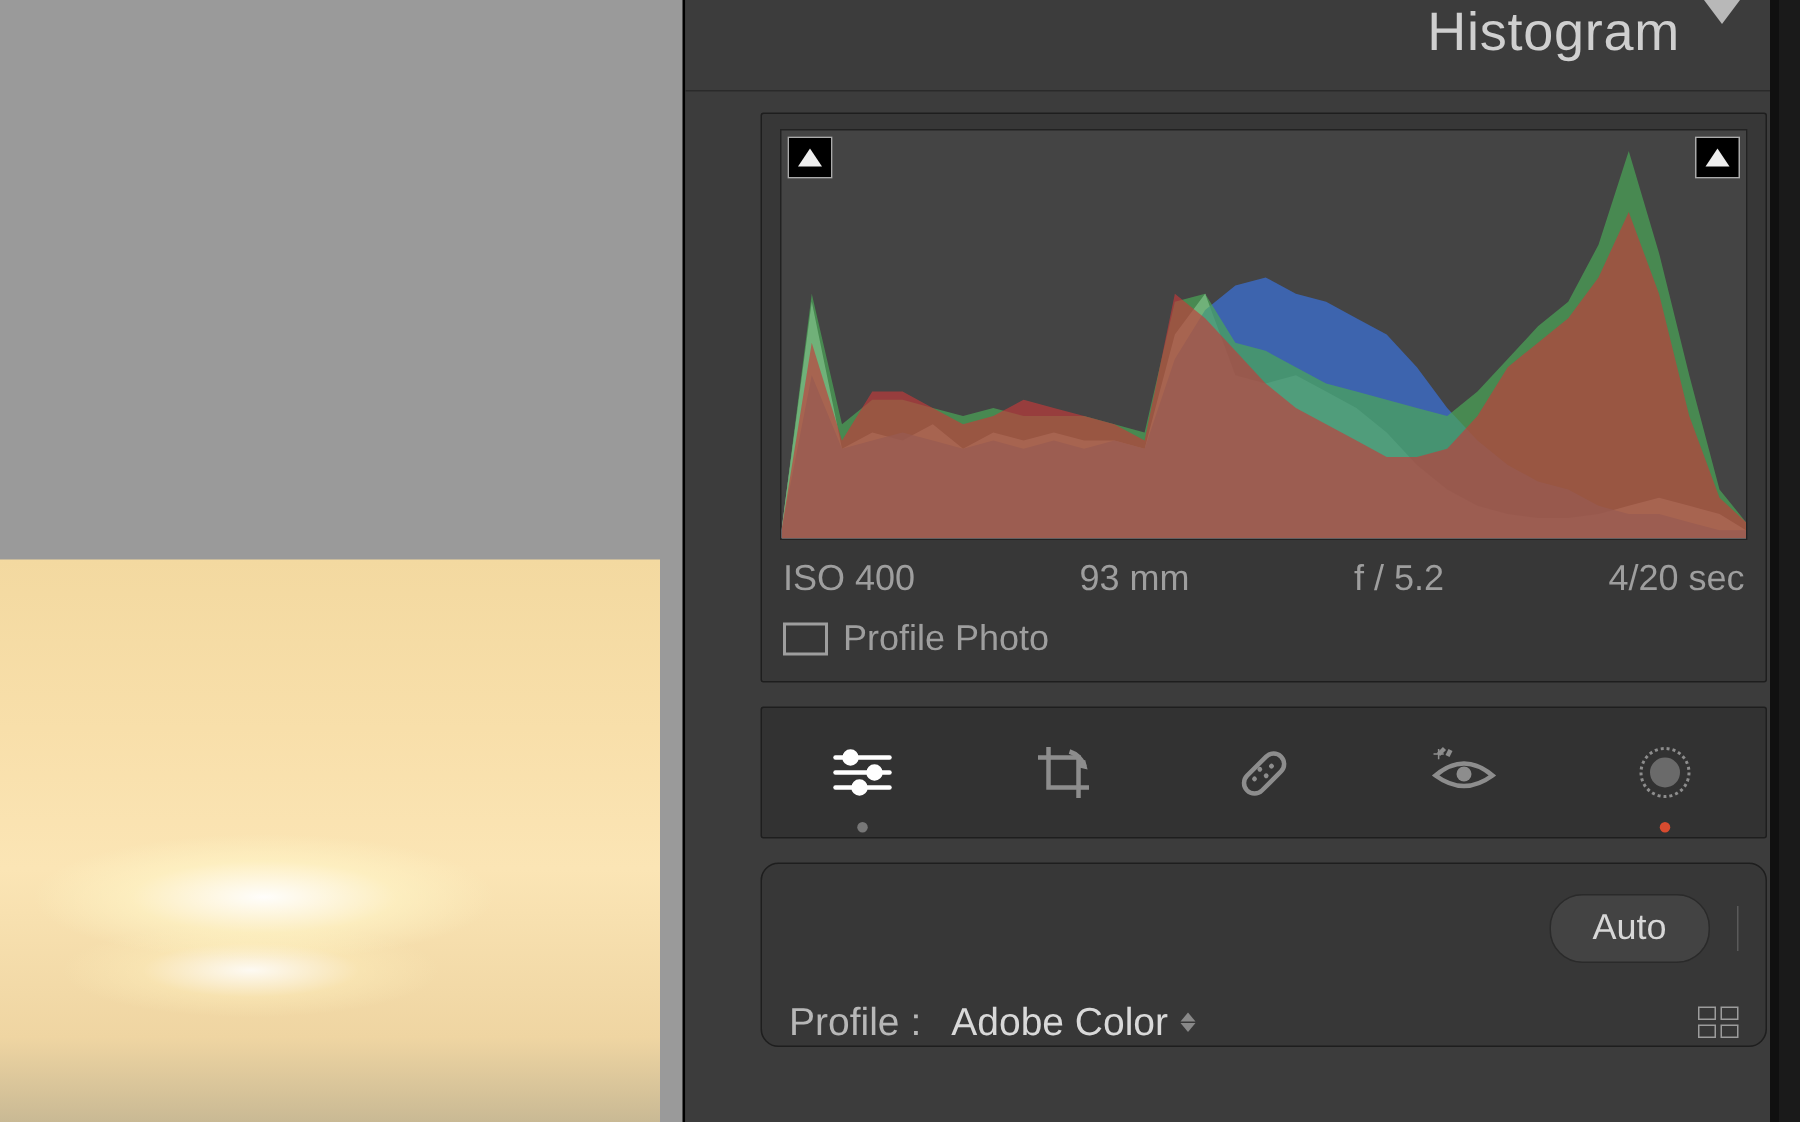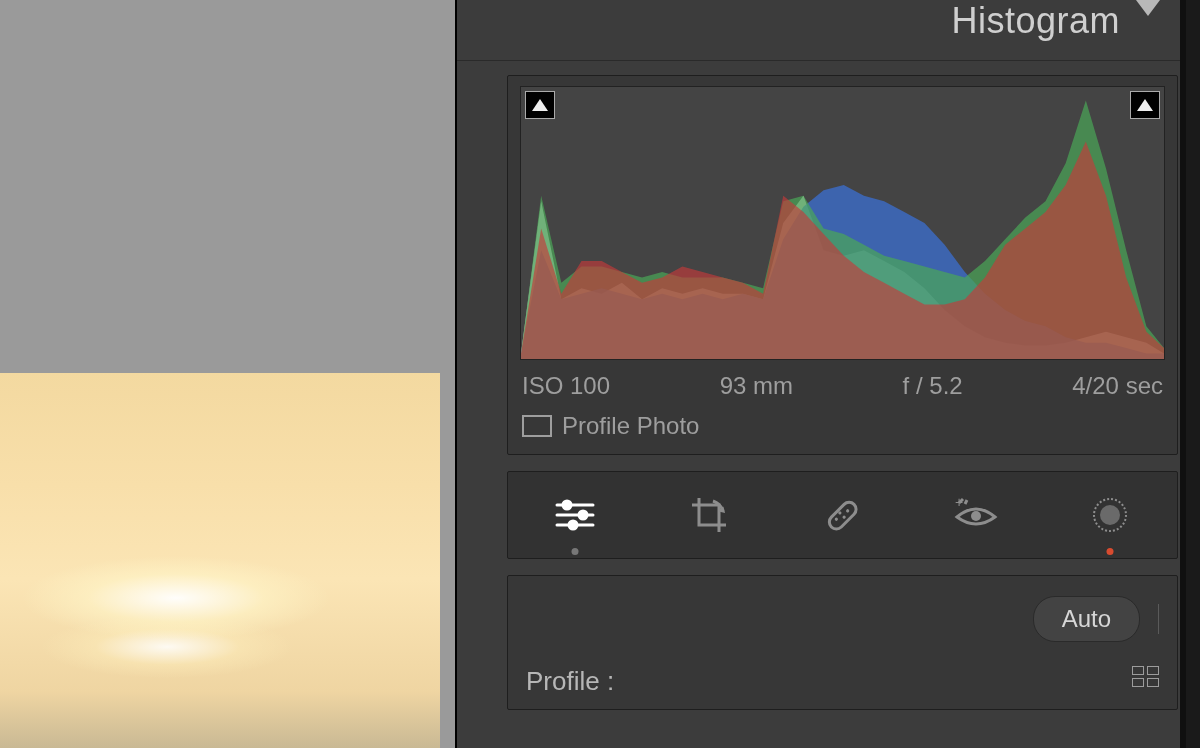--- a/index.html
+++ b/index.html
@@ -18,25 +18,25 @@
   .clip{position:absolute;top:4px;width:28px;height:26px;background:#000;display:flex;align-items:center;justify-content:center;border:1px solid #aaa;}
   .clip.l{left:4px;} .clip.r{right:4px;}
   .clip .t{width:0;height:0;border-left:8px solid transparent;border-right:8px solid transparent;border-bottom:12px solid #eee;}
   .hist-svg{position:absolute;left:0;right:0;bottom:0;width:100%;height:100%;}
   .meta-row{display:flex;justify-content:space-between;align-items:center;color:#9e9e9e;font-size:24px;padding:6px 14px 10px 14px;}
   .orig-row{display:flex;align-items:center;color:#9e9e9e;font-size:24px;padding:2px 14px 0 14px;}
   .orig-row .chk{width:26px;height:18px;border:2px solid #9e9e9e;margin-right:10px;}
   .tool-strip{margin:16px 22px 0 50px;height:86px;background:#323232;border:1px solid #1e1e1e;border-radius:2px;display:flex;align-items:center;justify-content:space-around;position:relative;}
   .tool{width:48px;height:48px;display:flex;align-items:center;justify-content:center;position:relative;}
   .dot{position:absolute;bottom:-16px;left:50%;transform:translateX(-50%);width:7px;height:7px;border-radius:50%;}
-  .basic-card{margin:16px 22px 0 50px;border:1px solid #1e1e1e;background:#373737;border-radius:2px;padding:20px 18px 12px 18px;}
+  .basic-card{margin:16px 22px 0 50px;border:1px solid #1e1e1e;background:#373737;border-radius:12px;padding:20px 18px 0 18px;}
   .btn-row{display:flex;align-items:center;justify-content:flex-end;gap:18px;}
   .pill{padding:8px 28px;border-radius:22px;background:#434343;color:#d7d7d7;font-size:24px;border:1px solid #2a2a2a;}
   .vdiv{width:1px;height:30px;background:#5a5a5a;}
-  .profile-row{display:flex;margin-top:24px;color:#b7b7b7;font-size:26px;}
+  .profile-row{display:flex;align-items:center;margin-top:24px;color:#b7b7b7;font-size:26px;}
   .profile-row .val{margin-left:20px;color:#d9d9d9;display:flex;align-items:center;}
   .updn{margin-left:8px;display:flex;flex-direction:column;gap:1px;}
   .updn span{width:0;height:0;border-left:5px solid transparent;border-right:5px solid transparent;}
   .updn .u{border-bottom:6px solid #888;}
   .updn .d{border-top:6px solid #888;}
   .grid-icon{margin-left:auto;display:grid;grid-template-columns:12px 12px;grid-template-rows:9px 9px;gap:3px;}
   .grid-icon span{border:1.5px solid #9c9c9c;}
   .scrollbar{position:absolute;right:0;top:0;width:14px;height:100%;background:#1a1a1a;}
   .right-border{position:absolute;right:14px;top:0;width:6px;height:100%;background:#101010;}
   svg{display:block;}
@@ -65,21 +65,21 @@
             <span class="t"></span>
           </div>
         <svg class="hist-svg" id="hist-svg" viewBox="0 0 640 272" preserveAspectRatio="none">
             <path d="M 0 272 L 0 266.56 L 20.07843137254902 114.24000000000001 L 40.15686274509804 212.16 L 60.23529411764706 201.28 L 80.31372549019608 206.72 L 100.3921568627451 195.83999999999997 L 120.47058823529412 212.16 L 140.54901960784315 201.28 L 160.62745098039215 206.72 L 180.70588235294116 201.28 L 200.7843137254902 206.72 L 220.86274509803923 206.72 L 240.94117647058823 212.16 L 261.01960784313724 136 L 281.0980392156863 108.80000000000001 L 301.1764705882353 163.2 L 321.2549019607843 168.64 L 341.3333333333333 163.2 L 361.4117647058823 174.07999999999998 L 381.4901960784314 184.95999999999998 L 401.5686274509804 201.28 L 421.6470588235294 223.04 L 441.72549019607845 239.36 L 461.80392156862746 250.24 L 481.88235294117646 255.68 L 501.96078431372547 258.4 L 522.0392156862745 258.4 L 542.1176470588235 255.68 L 562.1960784313726 250.24 L 582.2745098039215 244.8 L 602.3529411764706 250.24 L 622.4313725490196 255.68 L 640 266.56 L 640 272 Z" fill="#d9d9d9" fill-opacity="0.9"></path>
             <path d="M 0 272 L 0 266.56 L 20.07843137254902 163.2 L 40.15686274509804 212.16 L 60.23529411764706 206.72 L 80.31372549019608 201.28 L 100.3921568627451 206.72 L 120.47058823529412 212.16 L 140.54901960784315 206.72 L 160.62745098039215 212.16 L 180.70588235294116 206.72 L 200.7843137254902 212.16 L 220.86274509803923 206.72 L 240.94117647058823 212.16 L 261.01960784313724 152.32 L 281.0980392156863 119.67999999999998 L 301.1764705882353 103.36000000000001 L 321.2549019607843 97.91999999999999 L 341.3333333333333 108.80000000000001 L 361.4117647058823 114.24000000000001 L 381.4901960784314 125.12 L 401.5686274509804 136 L 421.6470588235294 157.76 L 441.72549019607845 184.95999999999998 L 461.80392156862746 206.72 L 481.88235294117646 223.04 L 501.96078431372547 233.92 L 522.0392156862745 239.36 L 542.1176470588235 250.24 L 562.1960784313726 255.68 L 582.2745098039215 255.68 L 602.3529411764706 261.12 L 622.4313725490196 266.56 L 640 266.56 L 640 272 Z" fill="#3b6fd1" fill-opacity="0.75"></path>
             <path d="M 0 272 L 0 266.56 L 20.07843137254902 108.80000000000001 L 40.15686274509804 195.83999999999997 L 60.23529411764706 179.51999999999998 L 80.31372549019608 179.51999999999998 L 100.3921568627451 184.95999999999998 L 120.47058823529412 190.4 L 140.54901960784315 184.95999999999998 L 160.62745098039215 190.4 L 180.70588235294116 190.4 L 200.7843137254902 190.4 L 220.86274509803923 195.83999999999997 L 240.94117647058823 201.28 L 261.01960784313724 114.24000000000001 L 281.0980392156863 108.80000000000001 L 301.1764705882353 141.44 L 321.2549019607843 146.88 L 341.3333333333333 157.76 L 361.4117647058823 168.64 L 381.4901960784314 174.07999999999998 L 401.5686274509804 179.51999999999998 L 421.6470588235294 184.95999999999998 L 441.72549019607845 190.4 L 461.80392156862746 174.07999999999998 L 481.88235294117646 152.32 L 501.96078431372547 130.56 L 522.0392156862745 114.24000000000001 L 542.1176470588235 76.16 L 562.1960784313726 13.600000000000023 L 582.2745098039215 81.60000000000002 L 602.3529411764706 163.2 L 622.4313725490196 239.36 L 640 261.12 L 640 272 Z" fill="#4aa657" fill-opacity="0.7"></path>
             <path d="M 0 272 L 0 266.56 L 20.07843137254902 141.44 L 40.15686274509804 206.72 L 60.23529411764706 174.07999999999998 L 80.31372549019608 174.07999999999998 L 100.3921568627451 184.95999999999998 L 120.47058823529412 195.83999999999997 L 140.54901960784315 190.4 L 160.62745098039215 179.51999999999998 L 180.70588235294116 184.95999999999998 L 200.7843137254902 190.4 L 220.86274509803923 195.83999999999997 L 240.94117647058823 206.72 L 261.01960784313724 108.80000000000001 L 281.0980392156863 125.12 L 301.1764705882353 146.88 L 321.2549019607843 168.64 L 341.3333333333333 184.95999999999998 L 361.4117647058823 195.83999999999997 L 381.4901960784314 206.72 L 401.5686274509804 217.6 L 421.6470588235294 217.6 L 441.72549019607845 212.16 L 461.80392156862746 190.4 L 481.88235294117646 157.76 L 501.96078431372547 141.44 L 522.0392156862745 125.12 L 542.1176470588235 97.91999999999999 L 562.1960784313726 54.39999999999998 L 582.2745098039215 108.80000000000001 L 602.3529411764706 190.4 L 622.4313725490196 244.8 L 640 261.12 L 640 272 Z" fill="#c43a3a" fill-opacity="0.65"></path>
           </svg>
       </div>
       <div class="meta-row">
-        <span>ISO 100</span>
+        <span>ISO 400</span>
         <span>93 mm</span>
         <span>f / 5.2</span>
         <span>4/20 sec</span>
       </div>
       <div class="orig-row">
         <span class="chk"></span>
         <span>Profile Photo</span>
       </div>
     </div>
 
@@ -138,20 +138,27 @@
       </div>
     </div>
 
     <div class="basic-card">
       <div class="btn-row">
         <div class="pill">Auto</div>
         <div class="vdiv"></div>
       </div>
       <div class="profile-row">
         <span>Profile :</span>
+        <span class="val">
+          <span>Adobe Color</span>
+          <span class="updn">
+              <span class="u"></span>
+              <span class="d"></span>
+            </span>
+        </span>
         <span class="grid-icon">
           <span></span>
             <span></span>
             <span></span>
             <span></span>
         </span>
       </div>
     </div>
 
     <div class="right-border"></div>

